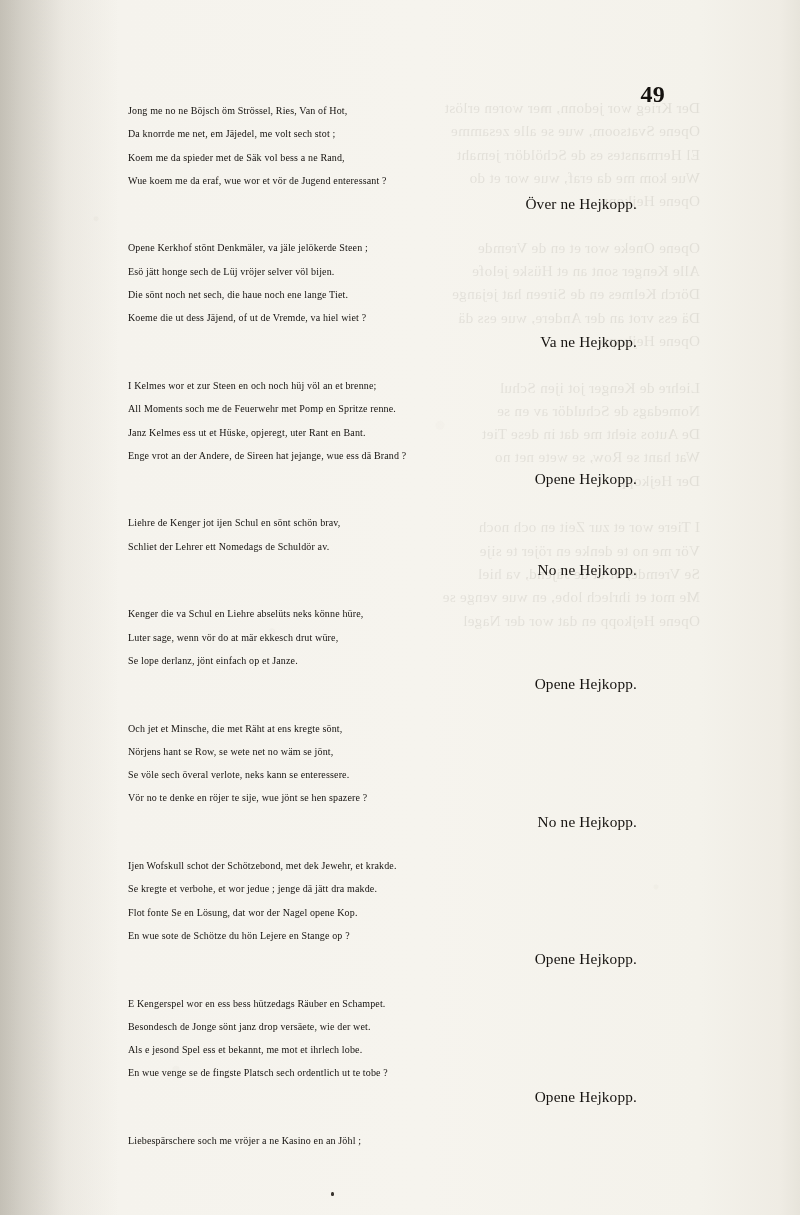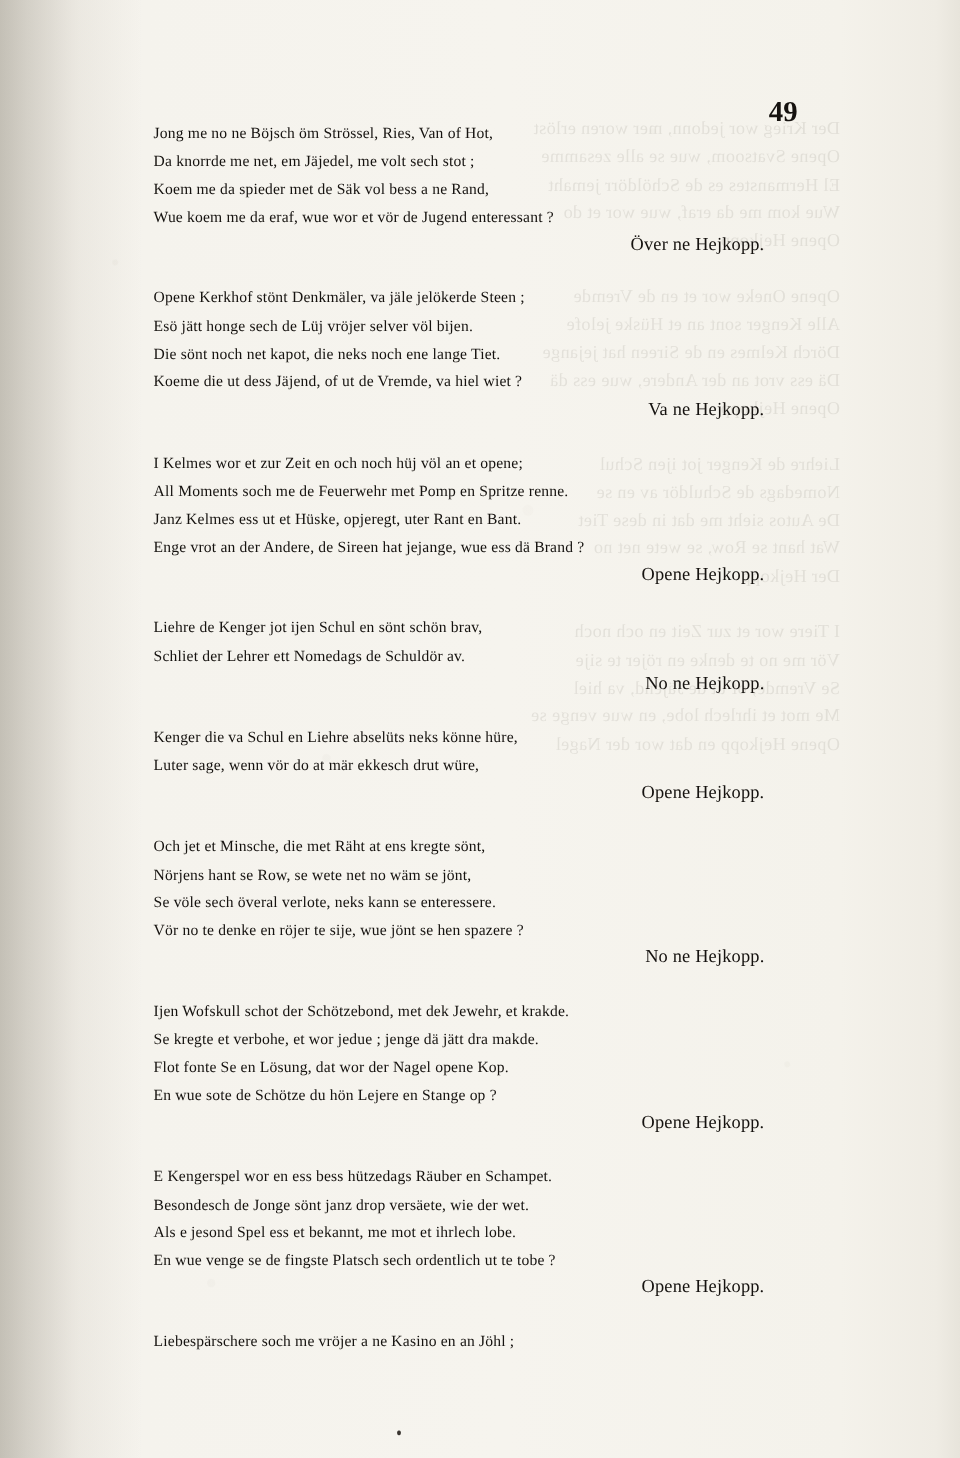--- a/index.html
+++ b/index.html
@@ -77,21 +77,21 @@
     position: absolute;
     left: 128px;
     top: 99px;
     width: 510px;
   }
 
   .stanza { margin-bottom: 21px; }
   .stanza:last-child { margin-bottom: 0; }
 
   .line {
-    font-size: 13px;
+    font-size: 10px;
     line-height: 23.3px;
     white-space: nowrap;
     letter-spacing: .15px;
     text-rendering: optimizeLegibility;
   }
 
   .refrain {
     text-align: right;
     font-size: 15.3px;
     line-height: 23.3px;
@@ -158,39 +158,40 @@
       <div class="stanza">
         <div class="line">Jong me no ne Böjsch öm Strössel, Ries, Van of Hot,</div>
         <div class="line">Da knorrde me net, em Jäjedel, me volt sech stot ;</div>
         <div class="line">Koem me da spieder met de Säk vol bess a ne Rand,</div>
         <div class="line">Wue koem me da eraf, wue wor et vör de Jugend enteressant ?</div>
         <div class="refrain">Över ne Hejkopp.</div>
       </div>
       <div class="stanza">
         <div class="line">Opene Kerkhof stönt Denkmäler, va jäle jelökerde Steen ;</div>
         <div class="line">Esö jätt honge sech de Lüj vröjer selver völ bijen.</div>
-        <div class="line">Die sönt noch net kapot, die neks noch ene lange Tiet.</div>
+        <div class="line">Die sönt noch net sech, die haue noch ene lange Tiet.</div>
         <div class="line">Koeme die ut dess Jäjend, of ut de Vremde, va hiel wiet ?</div>
         <div class="refrain">Va ne Hejkopp.</div>
       </div>
       <div class="stanza">
-        <div class="line">I Kelmes wor et zur Zeit en och noch hüj völ an et opene;</div>
+        <div class="line">I Kelmes wor et zur Steen en och noch hüj völ an et brenne;</div>
         <div class="line">All Moments soch me de Feuerwehr met Pomp en Spritze renne.</div>
         <div class="line">Janz Kelmes ess ut et Hüske, opjeregt, uter Rant en Bant.</div>
         <div class="line">Enge vrot an der Andere, de Sireen hat jejange, wue ess dä Brand ?</div>
         <div class="refrain">Opene Hejkopp.</div>
       </div>
       <div class="stanza">
         <div class="line">Liehre de Kenger jot ijen Schul en sönt schön brav,</div>
         <div class="line">Schliet der Lehrer ett Nomedags de Schuldör av.</div>
         <div class="refrain">No ne Hejkopp.</div>
       </div>
       <div class="stanza">
         <div class="line">Kenger die va Schul en Liehre abselüts neks könne hüre,</div>
         <div class="line">Luter sage, wenn vör do at mär ekkesch drut würe,</div>
+        <div class="line">Se lope derlanz, jönt einfach op et Janze.</div>
         <div class="refrain">Opene Hejkopp.</div>
       </div>
       <div class="stanza">
         <div class="line">Och jet et Minsche, die met Räht at ens kregte sönt,</div>
         <div class="line">Nörjens hant se Row, se wete net no wäm se jönt,</div>
         <div class="line">Se völe sech överal verlote, neks kann se enteressere.</div>
         <div class="line">Vör no te denke en röjer te sije, wue jönt se hen spazere ?</div>
         <div class="refrain">No ne Hejkopp.</div>
       </div>
       <div class="stanza">

